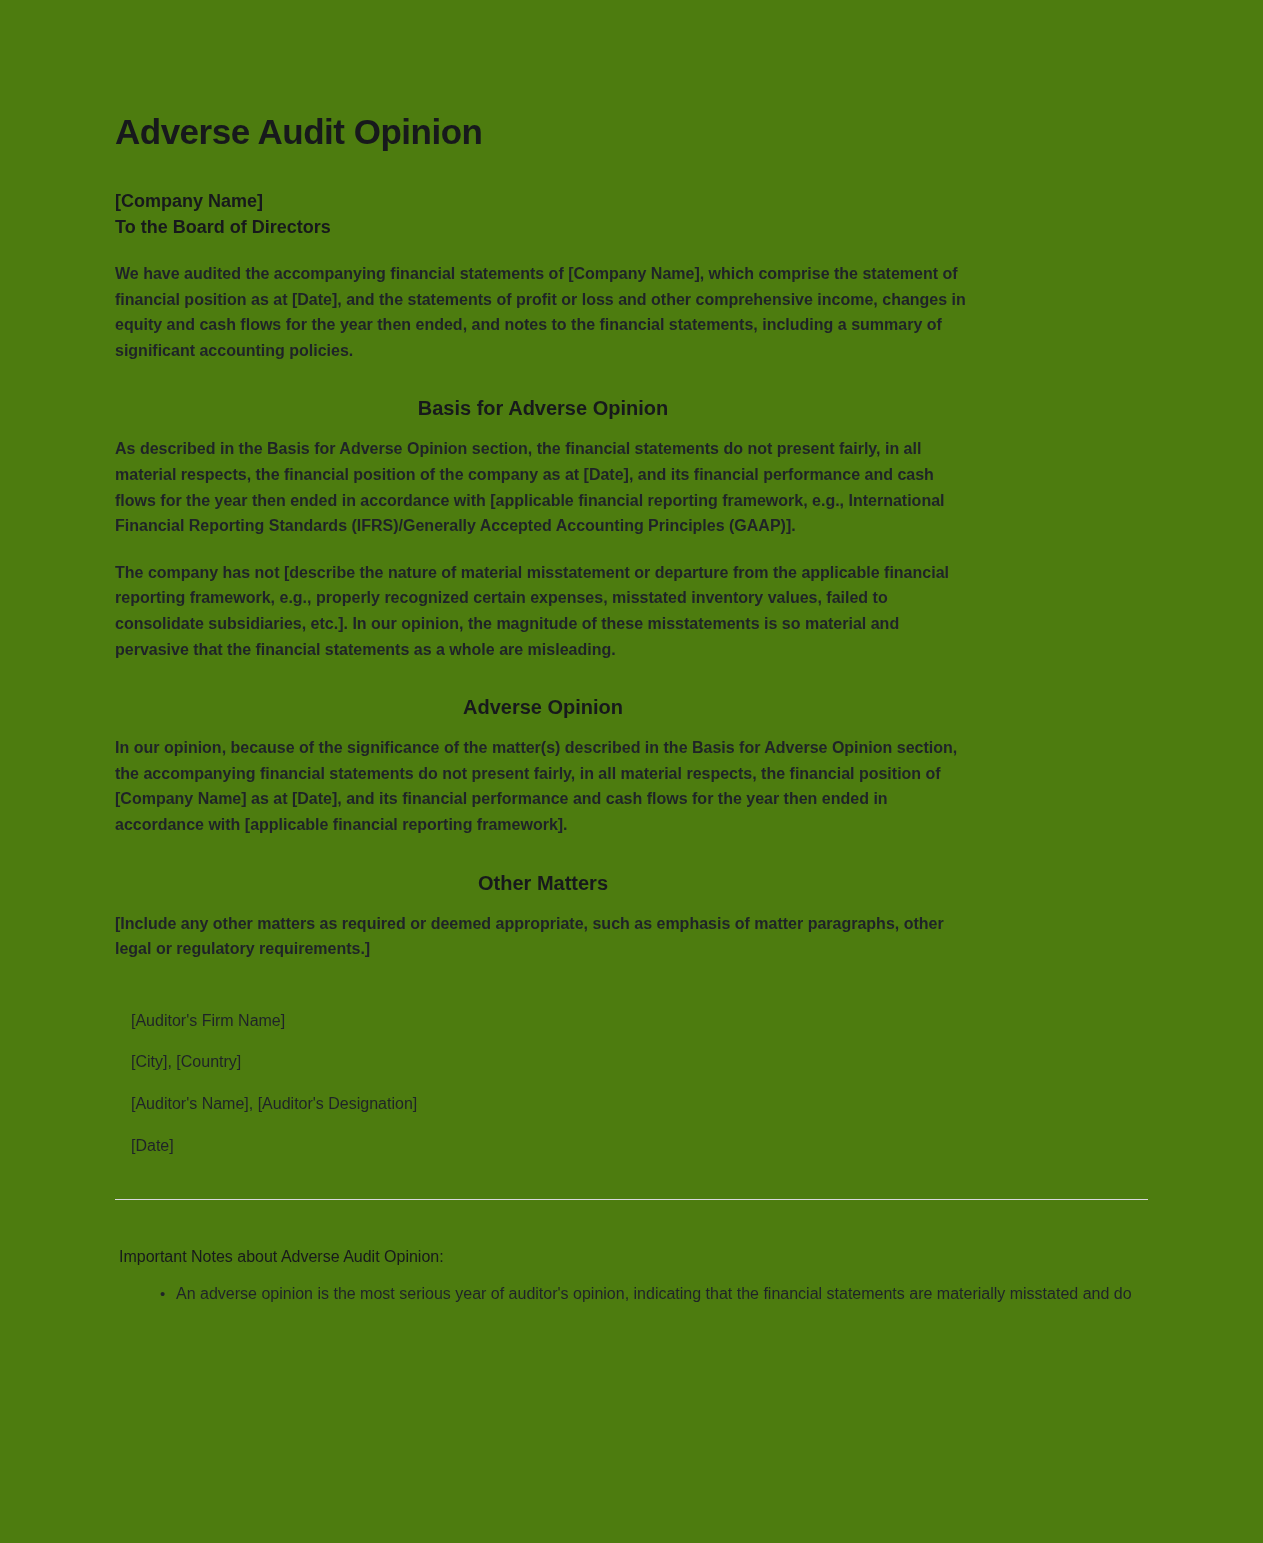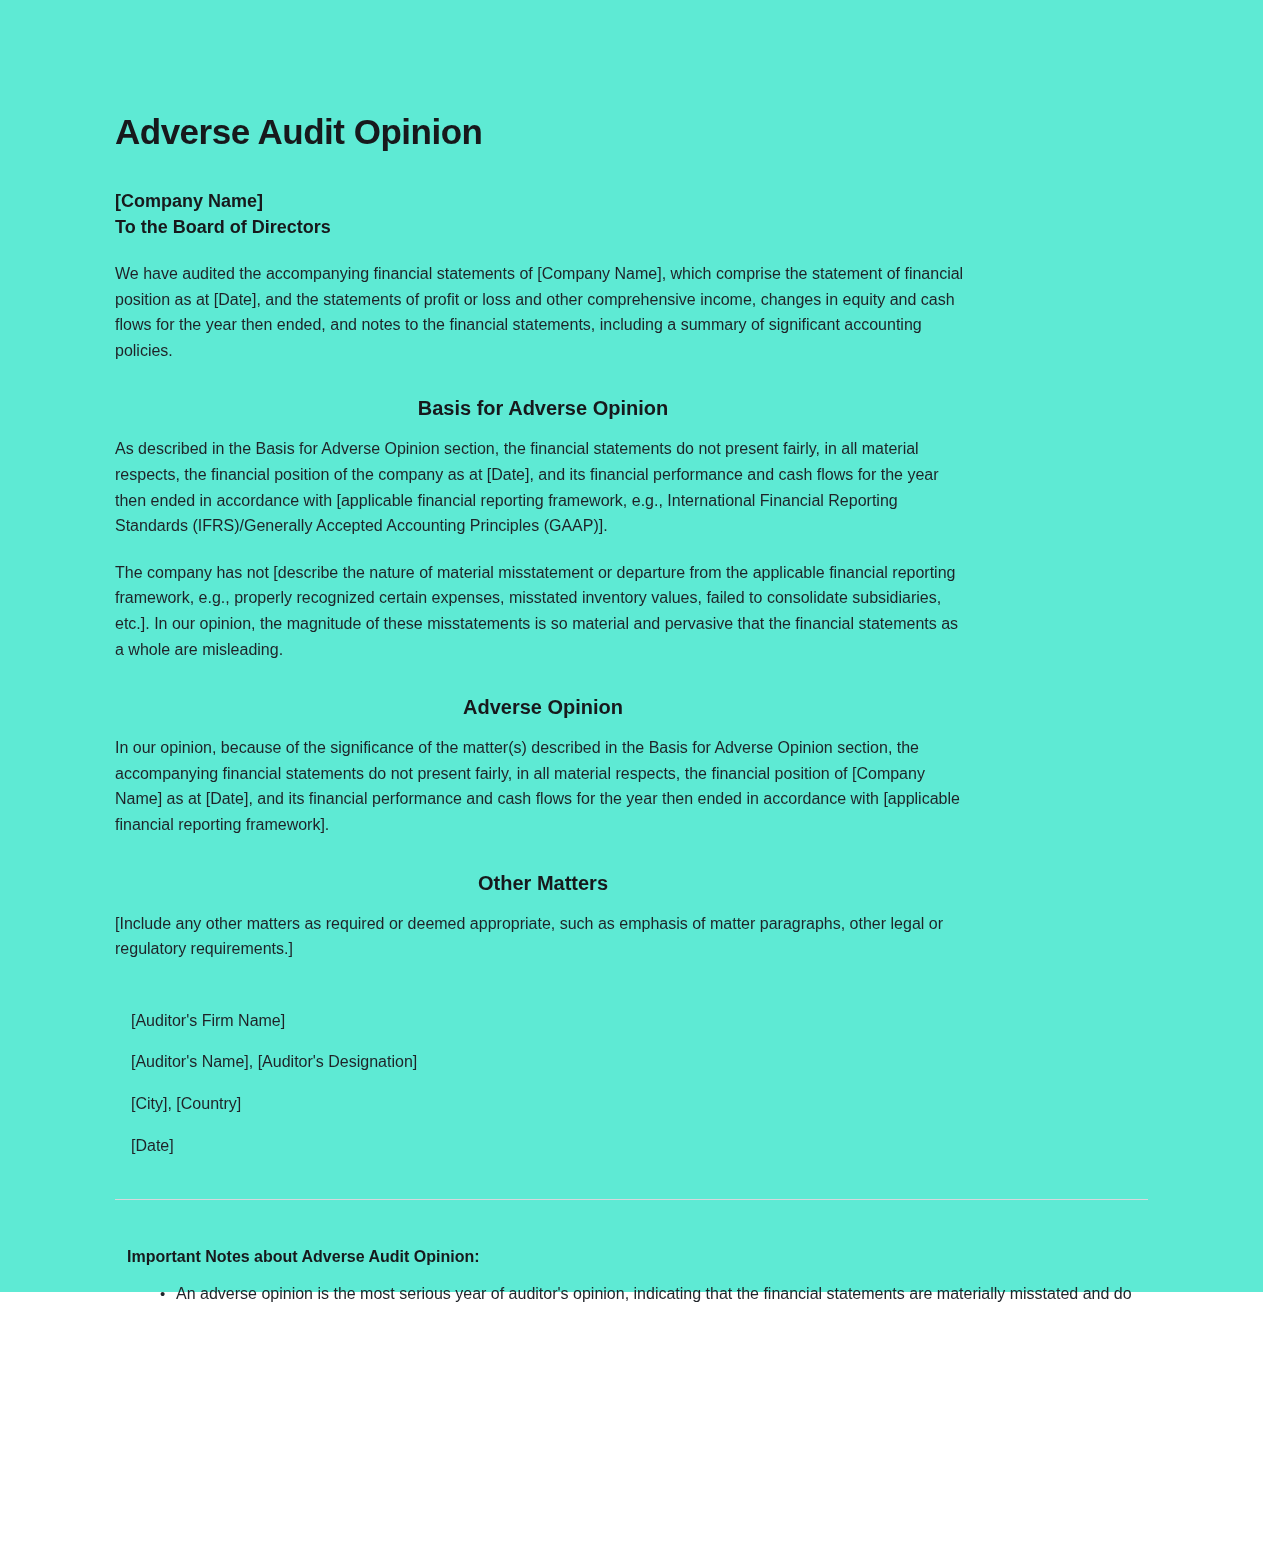--- a/index.html
+++ b/index.html
@@ -9,22 +9,22 @@
   }
   body {
     width: 1263px;
     height: 1543px;
     font-family: "Liberation Sans", sans-serif;
     color: #1f2328;
     -webkit-font-smoothing: antialiased;
   }
   .page {
     width: 1263px;
-    height: 1292px;
-    background: #5eead4;
+    height: 1543px;
+    background: #4d7c0f;
     position: relative;
   }
   
   .clip {
     box-sizing: border-box;
     height: 1302px;
     overflow: hidden;
     padding: 110px 0 0 115px;
   }
   .letter {
@@ -42,21 +42,21 @@
     font-size: 18px;
     line-height: 26px;
     font-weight: 700;
     margin: 0 0 21px 0;
     color: #17191c;
   }
   p.body-text {
     font-size: 16px;
     line-height: 25.6px;
     margin: 0 0 21px 0;
-    font-weight: 400;
+    font-weight: 700;
   }
   h2.section-heading {
     font-size: 20px;
     line-height: 27px;
     font-weight: 700;
     margin: 32px 0 14px 0;
     color: #17191c;
     text-align: center;
   }
   .signature {
@@ -73,22 +73,22 @@
     width: 1033px;
     margin: 40px 0 0 0;
   }
   .notes {
     width: 1035px;
     margin-top: 44px;
   }
   .notes-heading {
     font-size: 16px;
     line-height: 25.6px;
-    font-weight: 700;
-    margin: 0 0 12px 12px;
+    font-weight: 400;
+    margin: 0 0 12px 4px;
     color: #17191c;
   }
   ul.notes-list {
     list-style: none;
     margin: 0;
     padding: 0;
   }
   ul.notes-list li {
     position: relative;
     padding-left: 61px;
@@ -125,22 +125,22 @@
       <p class="body-text">The company has not [describe the nature of material misstatement or departure from the applicable financial reporting framework, e.g., properly recognized certain expenses, misstated inventory values, failed to consolidate subsidiaries, etc.]. In our opinion, the magnitude of these misstatements is so material and pervasive that the financial statements as a whole are misleading.</p>
 
       <h2 class="section-heading">Adverse Opinion</h2>
       <p class="body-text">In our opinion, because of the significance of the matter(s) described in the Basis for Adverse Opinion section, the accompanying financial statements do not present fairly, in all material respects, the financial position of [Company Name] as at [Date], and its financial performance and cash flows for the year then ended in accordance with [applicable financial reporting framework].</p>
 
       <h2 class="section-heading">Other Matters</h2>
       <p class="body-text">[Include any other matters as required or deemed appropriate, such as emphasis of matter paragraphs, other legal or regulatory requirements.]</p>
 
       <div class="signature">
         <div>[Auditor's Firm Name]</div>
+        <div>[City], [Country]</div>
         <div>[Auditor's Name], [Auditor's Designation]</div>
-        <div>[City], [Country]</div>
         <div>[Date]</div>
       </div>
 
     </main>
 
     <hr class="divider">
 
     <section class="notes">
       <p class="notes-heading">Important Notes about Adverse Audit Opinion:</p>
       <ul class="notes-list">

